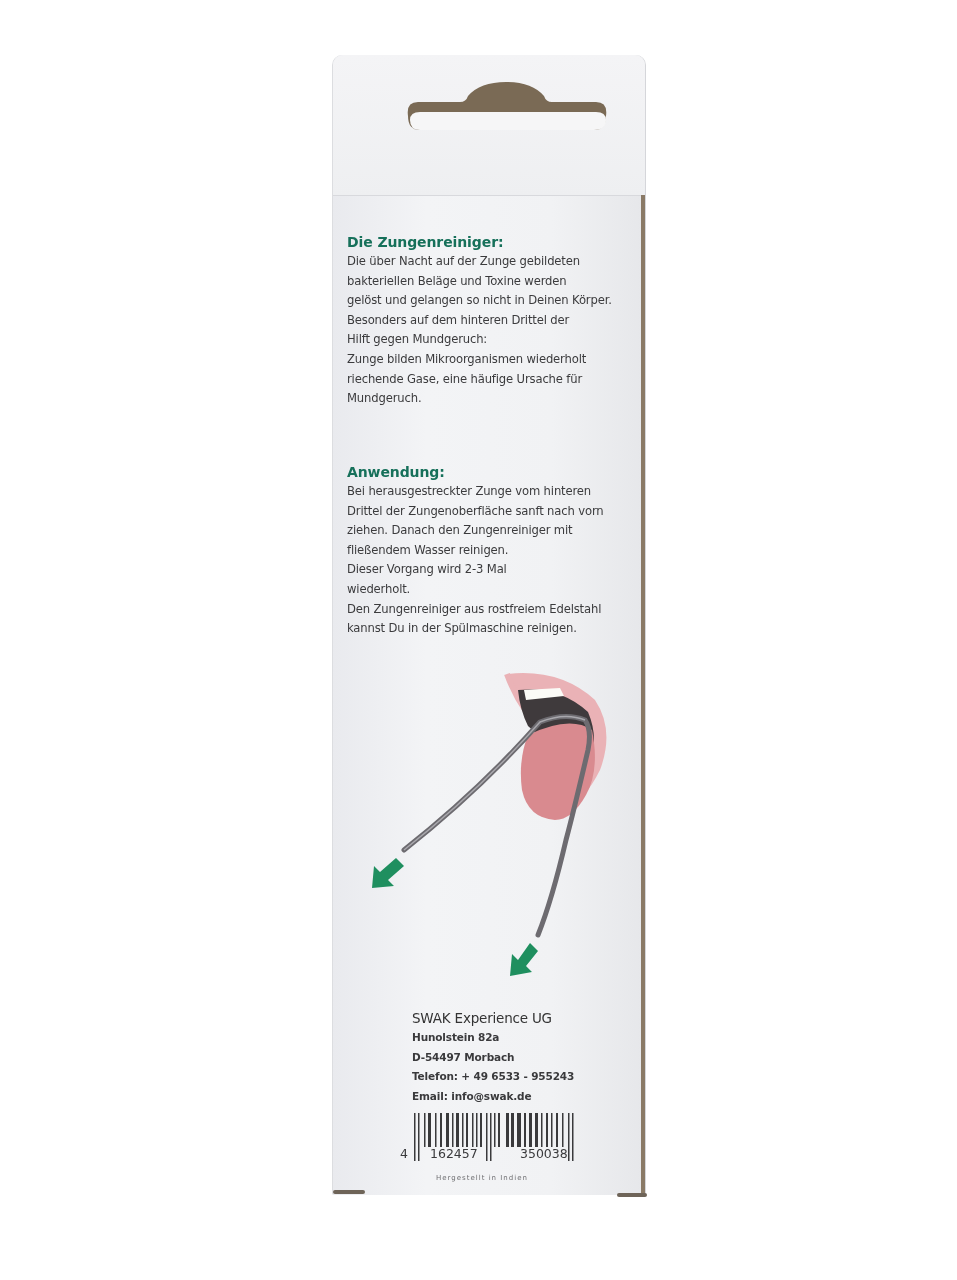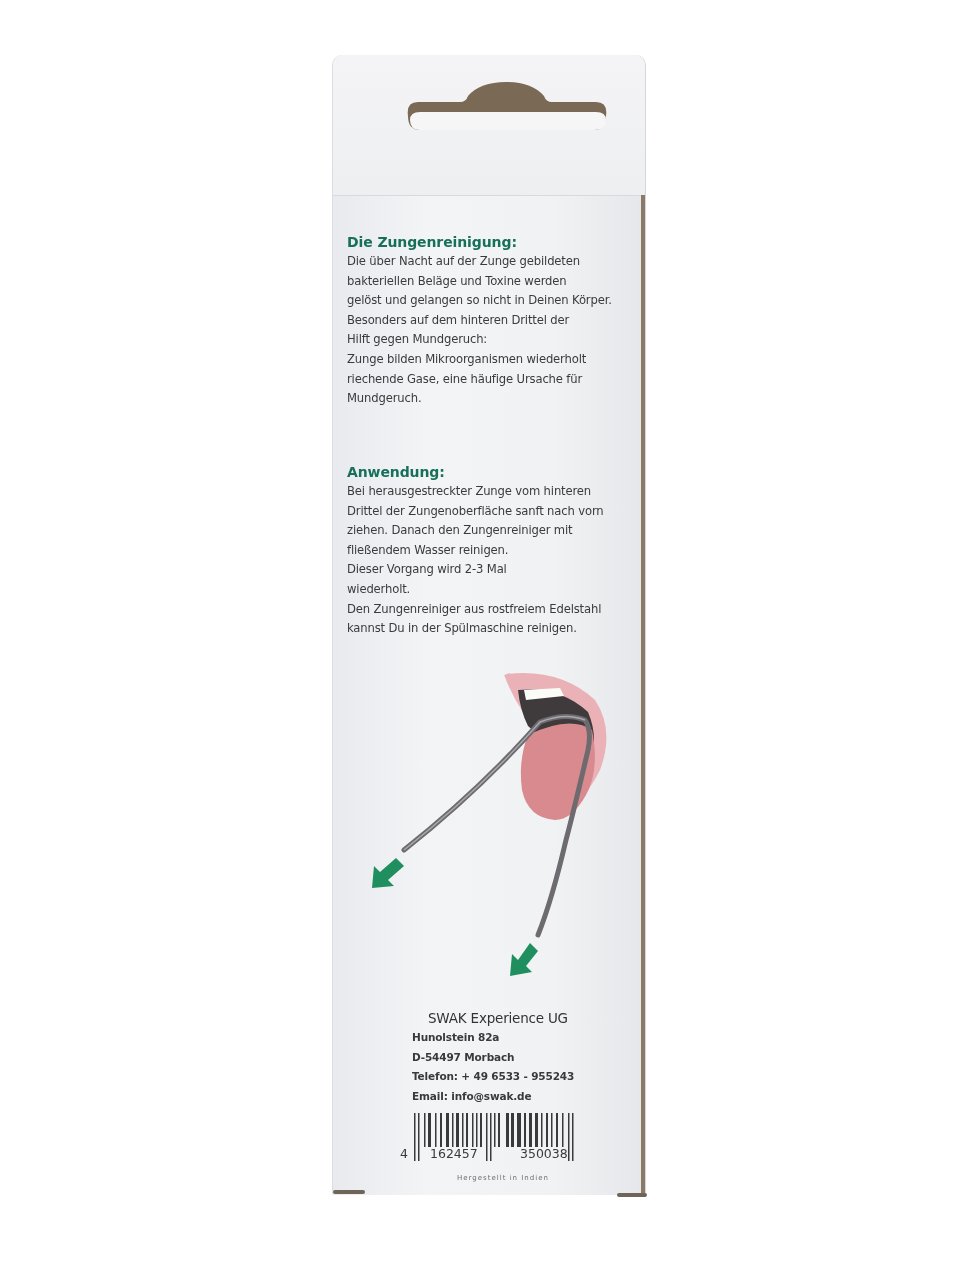--- a/index.html
+++ b/index.html
@@ -40,56 +40,56 @@
       color: #3b3b3d; font-family: "DejaVu Sans", sans-serif; font-size: 11.6px;
       line-height: 19.6px; letter-spacing: -0.15px; white-space: nowrap;
     }
     .section2 { position: absolute; left: 347px; top: 462px; width: 290px; }
 
     .illustration { position: absolute; left: 360px; top: 660px; width: 260px; height: 330px; }
 
     .company { position: absolute; left: 412px; top: 1008px; }
     .company-name {
       font-family: "DejaVu Sans", sans-serif; font-size: 13.5px; color: #333;
-      line-height: 20px; letter-spacing: -0.2px; margin-left: 16px;
+      line-height: 20px; letter-spacing: -0.2px;
     }
     .company-line {
       font-family: "DejaVu Sans", sans-serif; font-size: 10.5px; font-weight: bold;
       color: #3a3a3c; line-height: 19.5px; letter-spacing: -0.15px;
     }
 
     .barcode { position: absolute; left: 400px; top: 1113px; width: 180px; height: 54px; }
     .barcode-digits {
       position: absolute; top: 1146px; font-family: "DejaVu Sans", sans-serif;
       font-size: 12.5px; color: #3a3a3c; background: transparent;
     }
     .made-in {
       position: absolute; left: 436px; top: 1174px; font-family: "DejaVu Sans", sans-serif;
-      font-size: 7px; letter-spacing: 1px; color: #6f6f72; margin-left: 21px;
+      font-size: 7px; letter-spacing: 1px; color: #6f6f72;
     }
     .foot-l { position: absolute; left: 333px; top: 1190px; width: 32px; height: 4px; border-radius: 2px; background: #6e6458; }
     .foot-r { position: absolute; left: 617px; top: 1193px; width: 30px; height: 4px; border-radius: 2px; background: #6e6458; }
   </style>
 </head>
 <body>
 
 <div class="stage">
 
   <div class="box"></div>
   <div class="hanger-tab"></div>
   <div class="fold-line"></div>
   <div class="box-side-right"></div>
 
   <svg class="hang-hole" viewBox="0 0 212 54">
     <path d="M8,34 Q6,20 18,20 L60,20 Q66,20 68,14 Q80,0 106,0 Q132,0 144,14 Q146,20 152,20 L196,20 Q208,20 206,34 Q206,48 194,48 L20,48 Q8,48 8,34 Z" fill="#7a6a55"></path>
     <path d="M10,38 Q10,30 20,30 L196,30 Q206,30 206,38 Q206,48 194,48 L20,48 Q10,48 10,38 Z" fill="#f6f6f7"></path>
   </svg>
 
   <div class="content">
-    <div class="heading">Die Zungenreinigung:</div>
+    <div class="heading">Die Zungenreiniger:</div>
     <div class="para">Die über Nacht auf der Zunge gebildeten</div>
     <div class="para">bakteriellen Beläge und Toxine werden</div>
     <div class="para">gelöst und gelangen so nicht in Deinen Körper.</div>
     <div class="para">Besonders auf dem hinteren Drittel der</div>
     <div class="para">Hilft gegen Mundgeruch:</div>
     <div class="para">Zunge bilden Mikroorganismen wiederholt</div>
     <div class="para">riechende Gase, eine häufige Ursache für</div>
     <div class="para">Mundgeruch.</div>
   </div>
 

